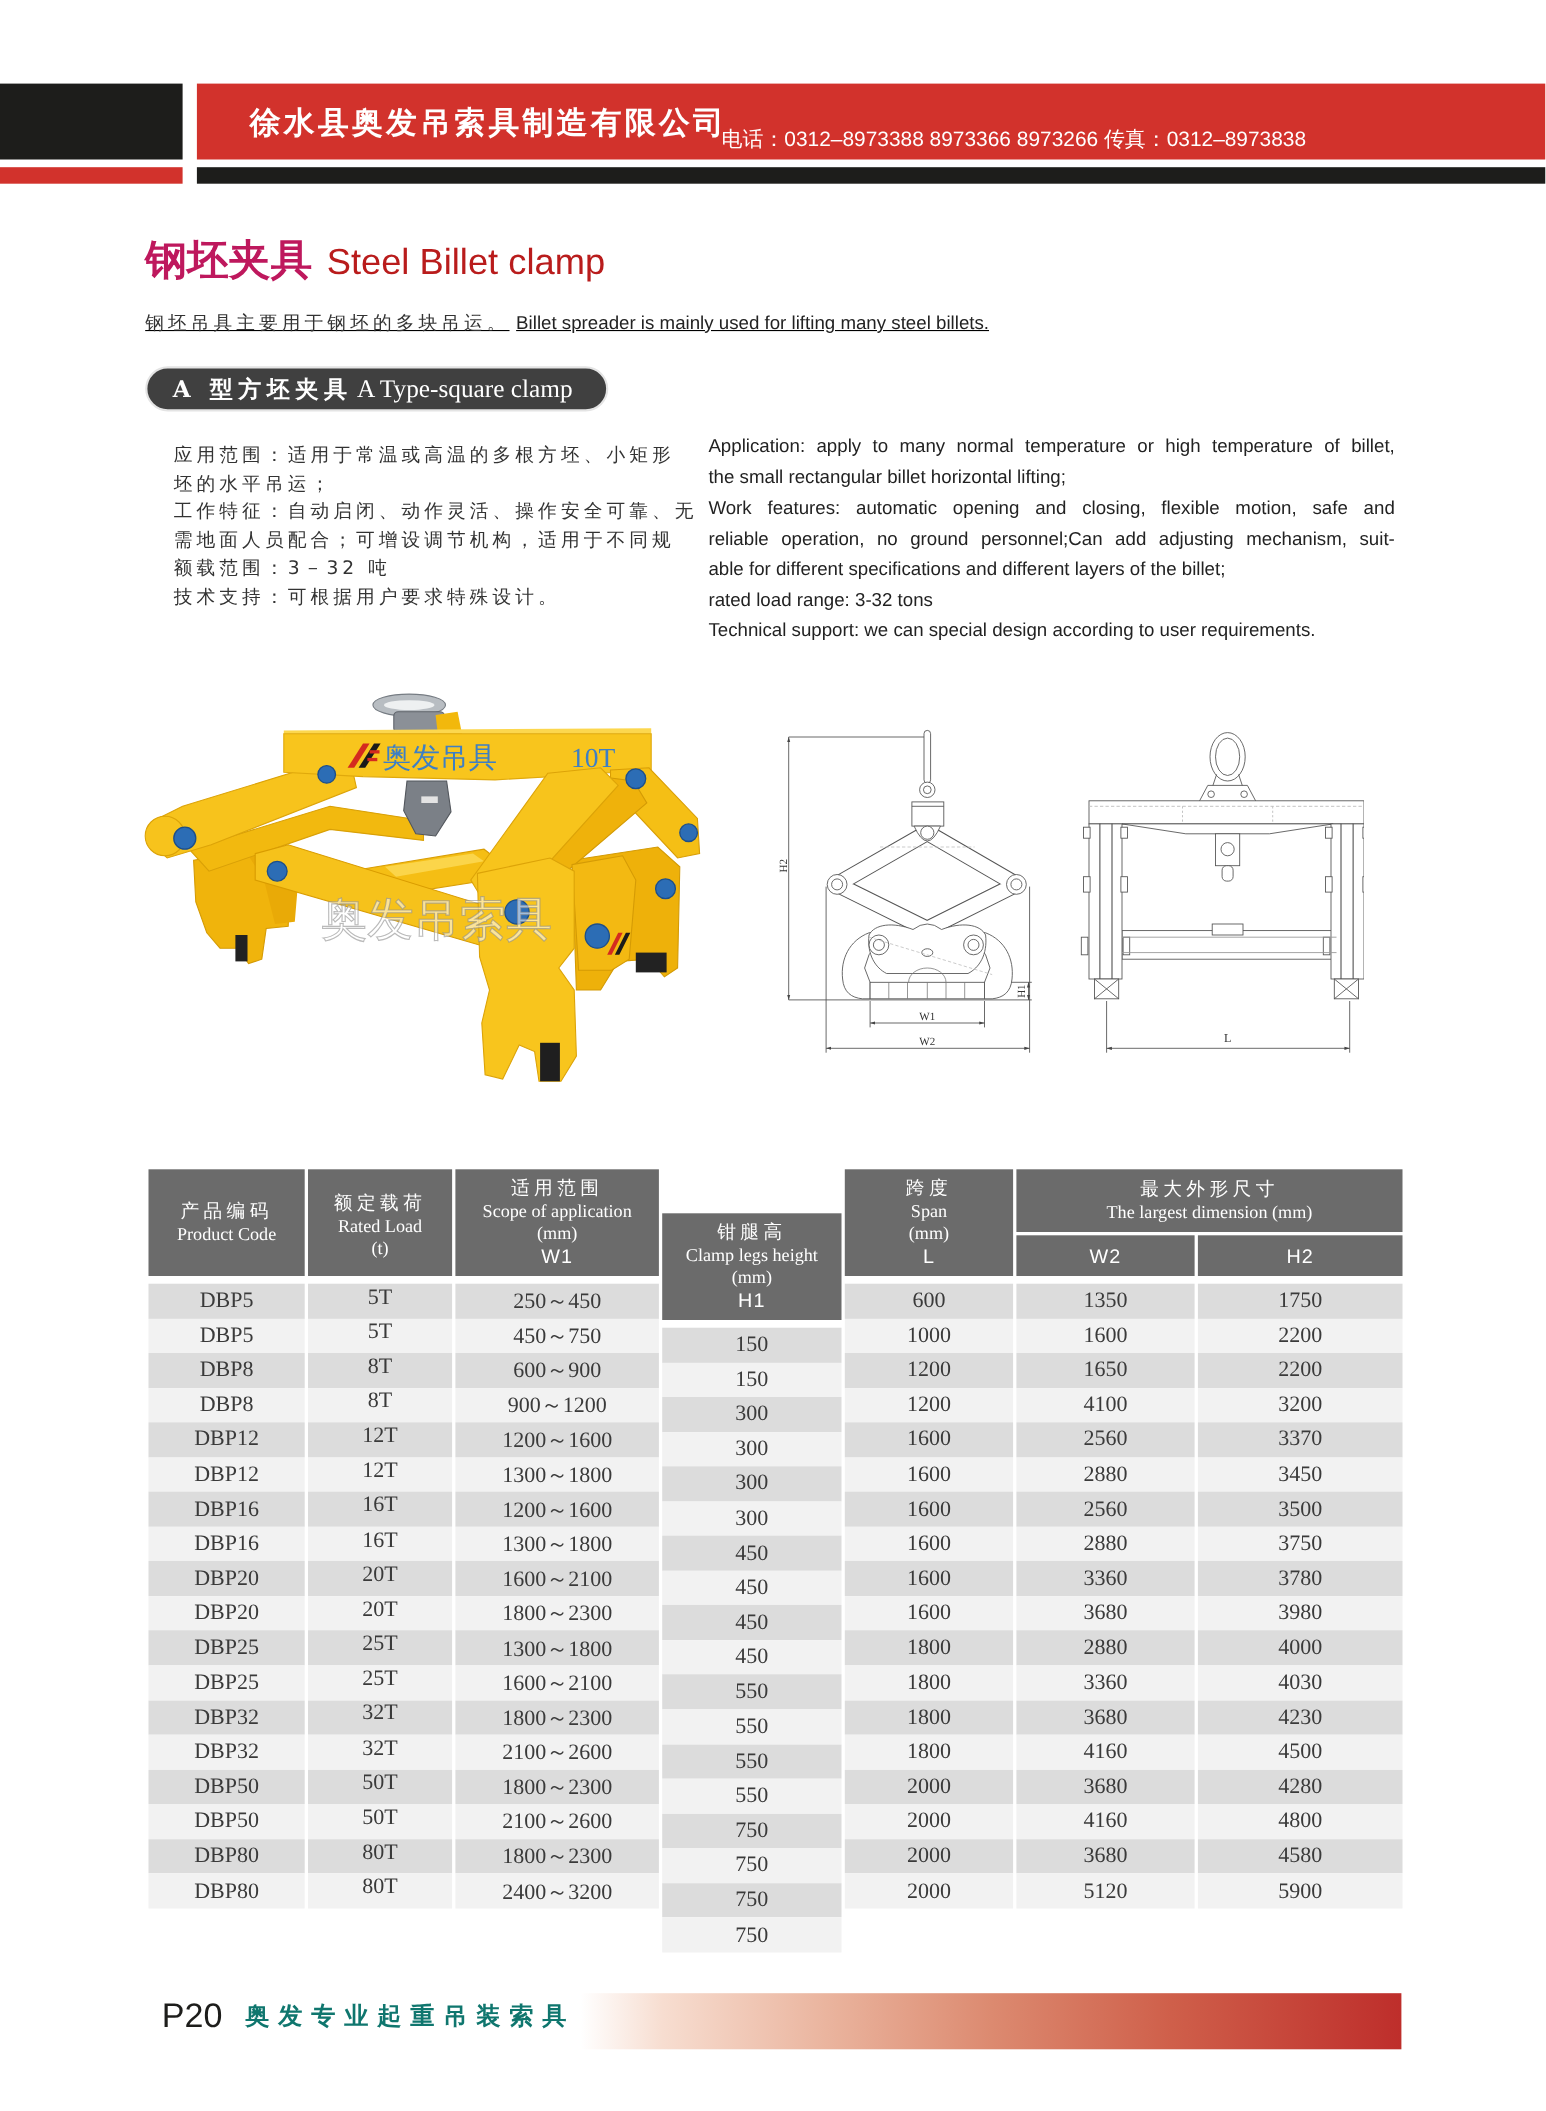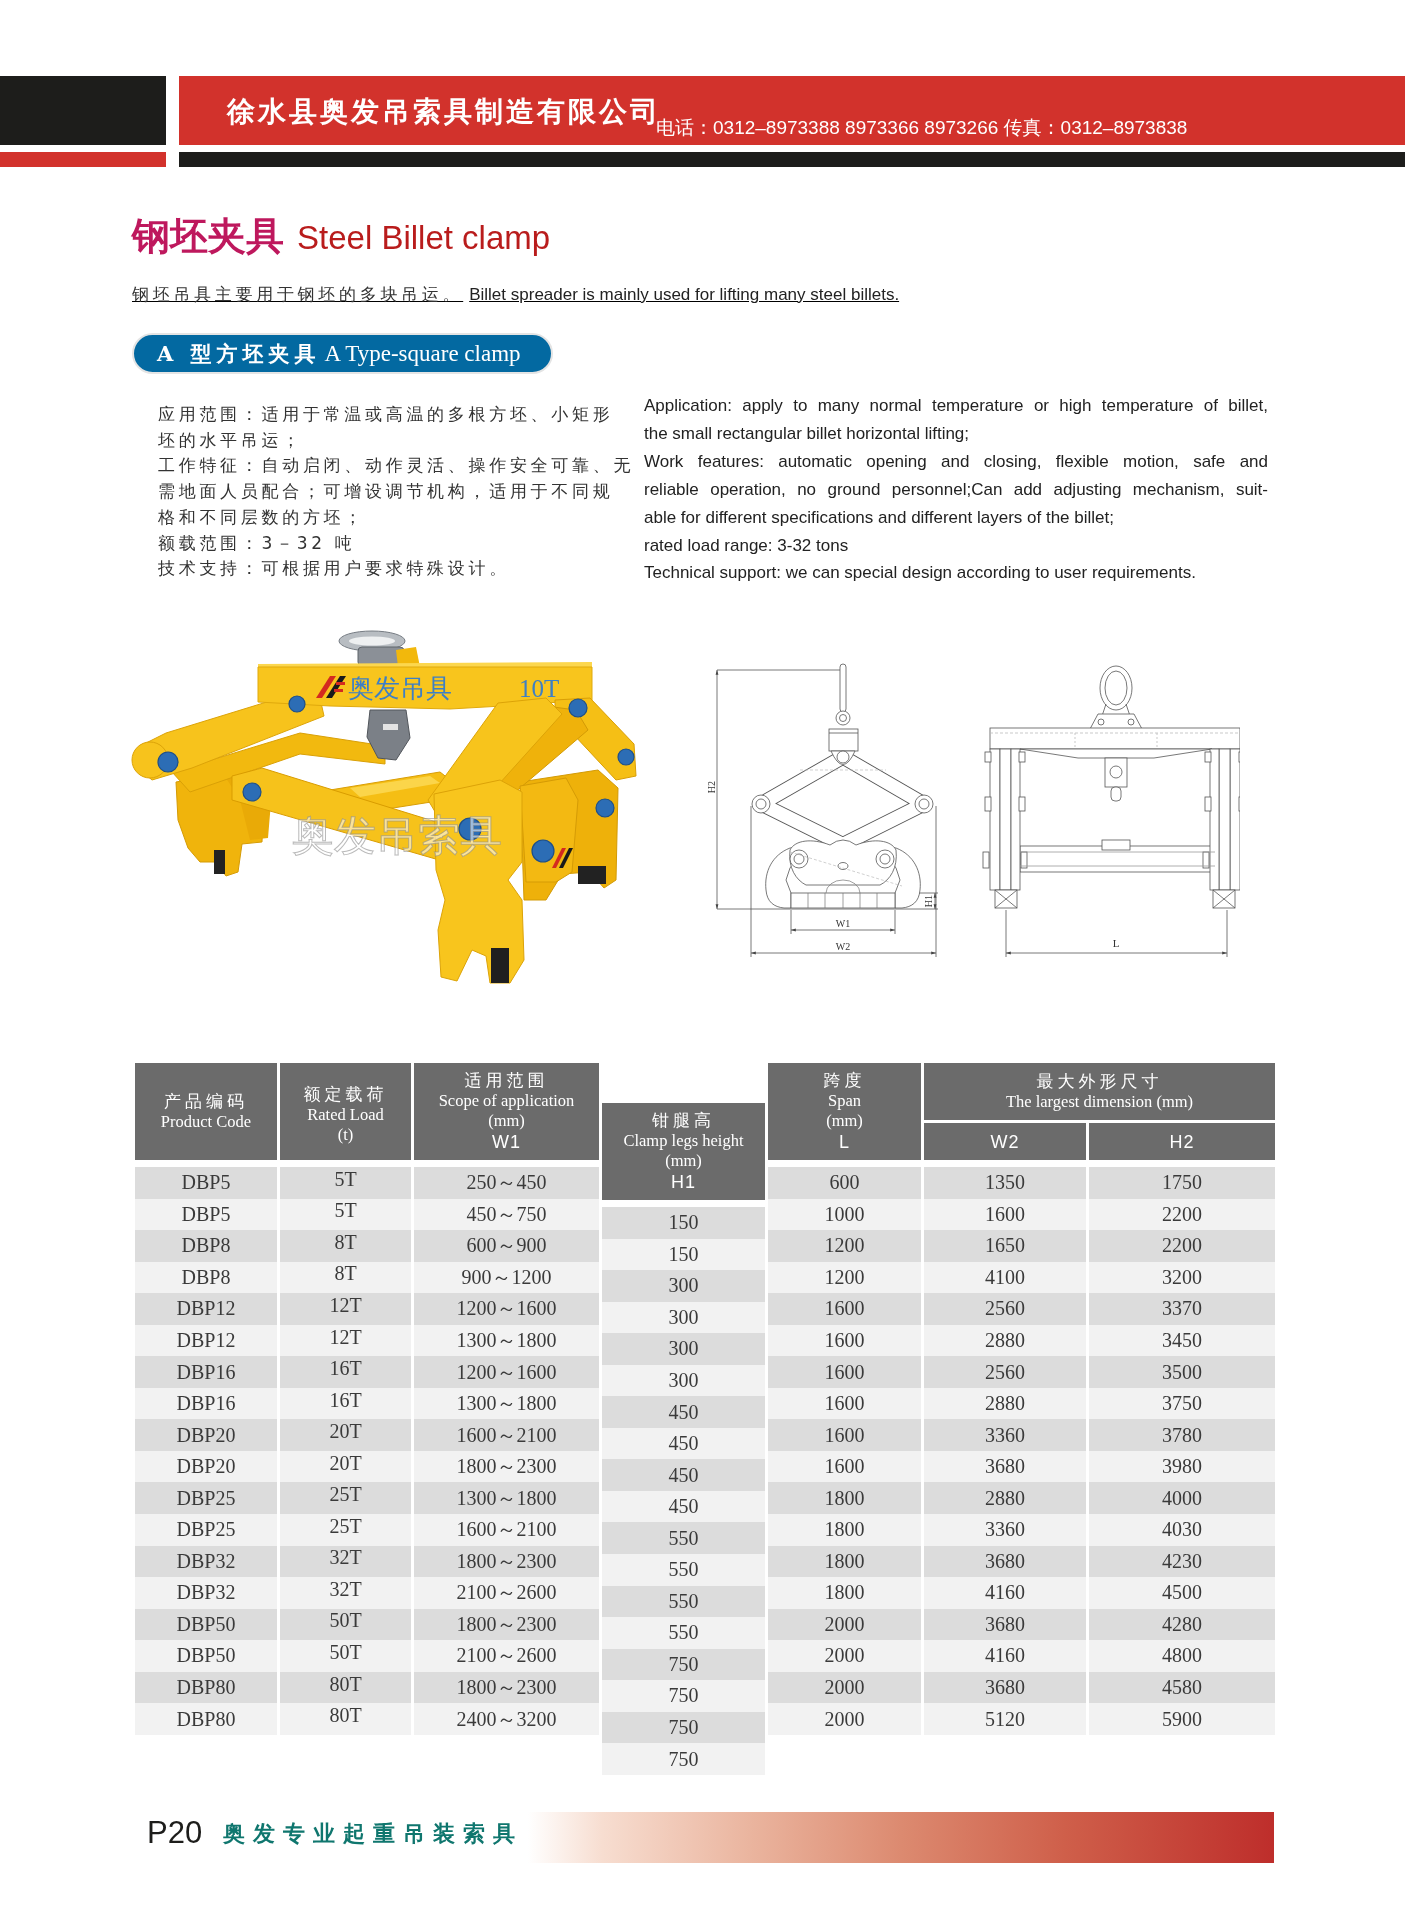--- a/index.html
+++ b/index.html
@@ -15,21 +15,21 @@
   .strip-black { left: 179px; top: 152px; width: 1226px; height: 15px; background: #1d1d1b; }
 
   
   .title { left: 132px; top: 216px; line-height: 44px; white-space: nowrap; }
   .title-zh { font-size: 38px; color: #be185d; font-weight: bold; font-family: Liberation Mono, monospace; }
   .title-en { font-size: 33px; color: #b91c1c; margin-left: 13px; font-family: "Liberation Sans", sans-serif; }
   .intro { left: 132px; top: 283px; line-height: 22px; white-space: nowrap; text-decoration: underline; }
   .intro-zh { font-size: 17px; letter-spacing: 3.7px; color: #333333; font-family: "DejaVu Sans", sans-serif; }
   .intro-en { font-size: 17px; color: #222222; margin-left: 6px; font-family: "Liberation Sans", sans-serif; }
 
-  .pill { left: 132px; top: 333px; width: 417px; height: 37px; border: 2px solid #e4e4e4; border-radius: 21px; background: #0369a1; }
+  .pill { left: 132px; top: 333px; width: 417px; height: 37px; border: 2px solid #e4e4e4; border-radius: 21px; background: #404040; }
   .pill-text { position: absolute; left: 23px; top: 0; line-height: 37px; white-space: nowrap; color: #ffffff; }
   .pill-zh { font-size: 21px; font-weight: bold; letter-spacing: 5px; font-family: "DejaVu Serif", serif; }
   .pill-en { font-size: 23px; margin-left: 4px; font-family: "Liberation Serif", serif; }
 
   
   .desc-zh { left: 158px; top: 402px; font-size: 17px; line-height: 25.7px; letter-spacing: 3.7px; color: #333333; font-family: "DejaVu Sans", sans-serif; }
   .desc-zh div { white-space: nowrap; }
   .desc-en { left: 644px; top: 392px; width: 624px; font-size: 17px; line-height: 27.9px; color: #222222; font-family: "Liberation Sans", sans-serif; }
   .desc-en div { white-space: nowrap; }
   .desc-en .just { text-align: justify; text-align-last: justify; }
@@ -85,21 +85,20 @@
   <div class="pill-text">
     <span class="pill-zh">A 型方坯夹具</span><span class="pill-en">A Type-square clamp</span>
   </div>
 </div>
 
 <div class="abs desc-zh">
   <div>应用范围：适用于常温或高温的多根方坯、小矩形</div>
   <div>坯的水平吊运；</div>
   <div>工作特征：自动启闭、动作灵活、操作安全可靠、无</div>
   <div>需地面人员配合；可增设调节机构，适用于不同规</div>
-  <div>格和不同层数的方坯；</div>
   <div>额载范围：3－32 吨</div>
   <div>技术支持：可根据用户要求特殊设计。</div>
 </div>
 
 <div class="abs desc-en">
   <div class="just">Application: apply to many  normal temperature or high temperature of billet,</div>
   <div>the small rectangular billet horizontal lifting;</div>
   <div class="just">Work features: automatic opening and closing, flexible motion, safe and</div>
   <div class="just">reliable operation, no ground personnel;Can add adjusting mechanism, suit-</div>
   <div>able for different specifications and different layers of the billet;</div>

